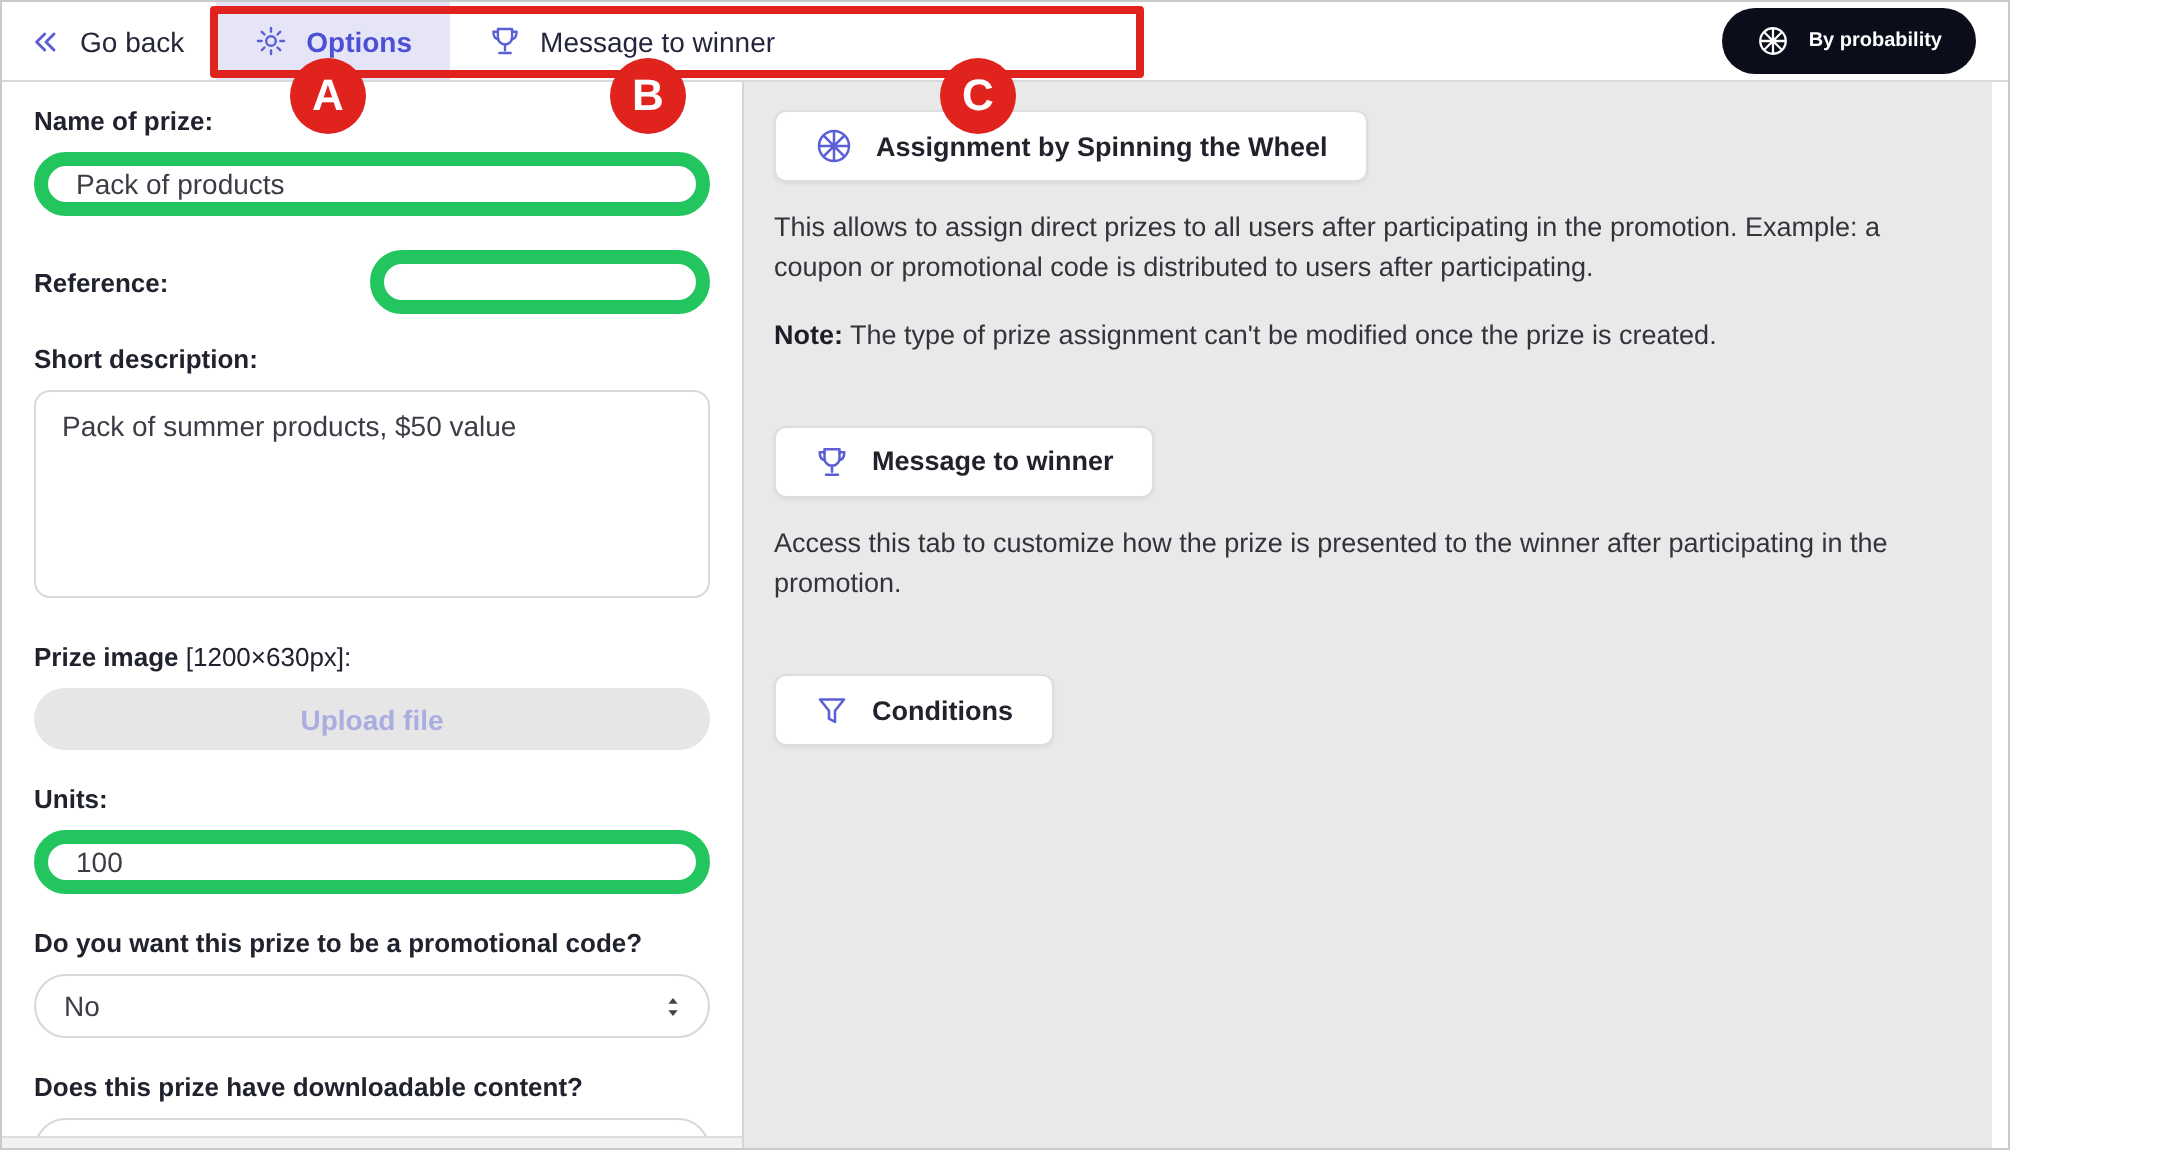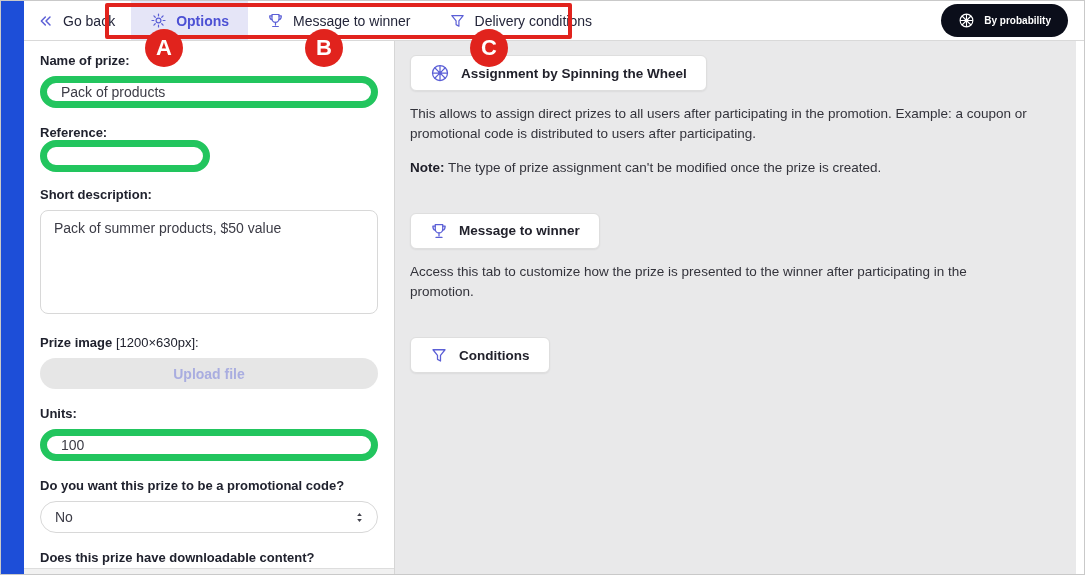--- a/index.html
+++ b/index.html
@@ -1,24 +1,23 @@
 <!DOCTYPE html>
 <html><head>
 <meta charset="utf-8">
 <style>
   * { margin: 0; padding: 0; box-sizing: border-box; }
   html, body { background: #fff; }
   body { font-family: "Liberation Sans", sans-serif; }
   .page {
     position: relative;
-    width: 1085px; height: 575px;
+    width: 1005px; height: 575px;
     background: #1d4ed8;
     border: 1px solid #c9c9c9;
     overflow: hidden;
-    padding-left: 23px;
   }
   
   .topbar {
     height: 40px;
     background: #fff;
     border-bottom: 1px solid #d9d9d9;
     display: flex;
     align-items: stretch;
     padding-left: 14px;
   }
@@ -92,21 +91,21 @@
     border: 7px solid #22c55e;
     border-radius: 16px;
     padding: 0 14px;
     font-size: 14px;
     color: #3c3c46;
     font-family: "Liberation Sans", sans-serif;
     background: #fff;
     outline: none;
   }
   .field { margin-bottom: 17px; }
-  .ref-row { display: flex; justify-content: space-between; margin-bottom: 15px; flex-direction: column; }
+  .ref-row { display: flex; align-items: center; justify-content: space-between; margin-bottom: 15px; }
   .ref-row .field-label { margin-bottom: 0; }
   .ref-row .text-input { width: 170px; }
   .textarea {
     width: 100%;
     height: 104px;
     border: 1px solid #d8d8d8;
     border-radius: 8px;
     padding: 9px 13px;
     font-size: 14px;
     color: #3c3c46;
@@ -226,28 +225,20 @@
         <span class="icon">
           <svg width="17" height="17" viewBox="0 0 24 24" fill="none" stroke="currentColor" stroke-width="1.7" stroke-linecap="round" stroke-linejoin="round">
               <path d="M7 3.5h10v6a5 5 0 0 1-10 0v-6z"></path>
               <path d="M7 5.5H3.8c0 3.2 1.5 5 3.4 5.4M17 5.5h3.2c0 3.2-1.5 5-3.4 5.4"></path>
               <path d="M12 14.5v4"></path>
               <path d="M8 20.5h8"></path>
             </svg>
         </span>
         <span>Message to winner</span>
       </div>
-      <div class="tab">
-        <span class="icon">
-          <svg width="17" height="17" viewBox="0 0 24 24" fill="none" stroke="currentColor" stroke-width="1.7" stroke-linejoin="round">
-              <path d="M4 5h16l-6 7.5V20l-4-2.2v-5.3L4 5z"></path>
-            </svg>
-        </span>
-        <span>Delivery conditions</span>
-      </div>
     </div>
     <button class="by-probability">
       <span class="icon">
         <svg width="17" height="17" viewBox="0 0 24 24" fill="none" stroke="currentColor" stroke-width="1.6" stroke-linecap="round">
             <circle cx="12" cy="12" r="9"></circle>
             <circle cx="12" cy="12" r="1.3" fill="currentColor"></circle>
             <path d="M12 3.5v7M12 13.5v7M3.5 12h7M13.5 12h7M6 6l4.6 4.6M13.4 13.4L18 18M18 6l-4.6 4.6M10.6 13.4L6 18"></path>
           </svg>
       </span>
       <span>By probability</span>

